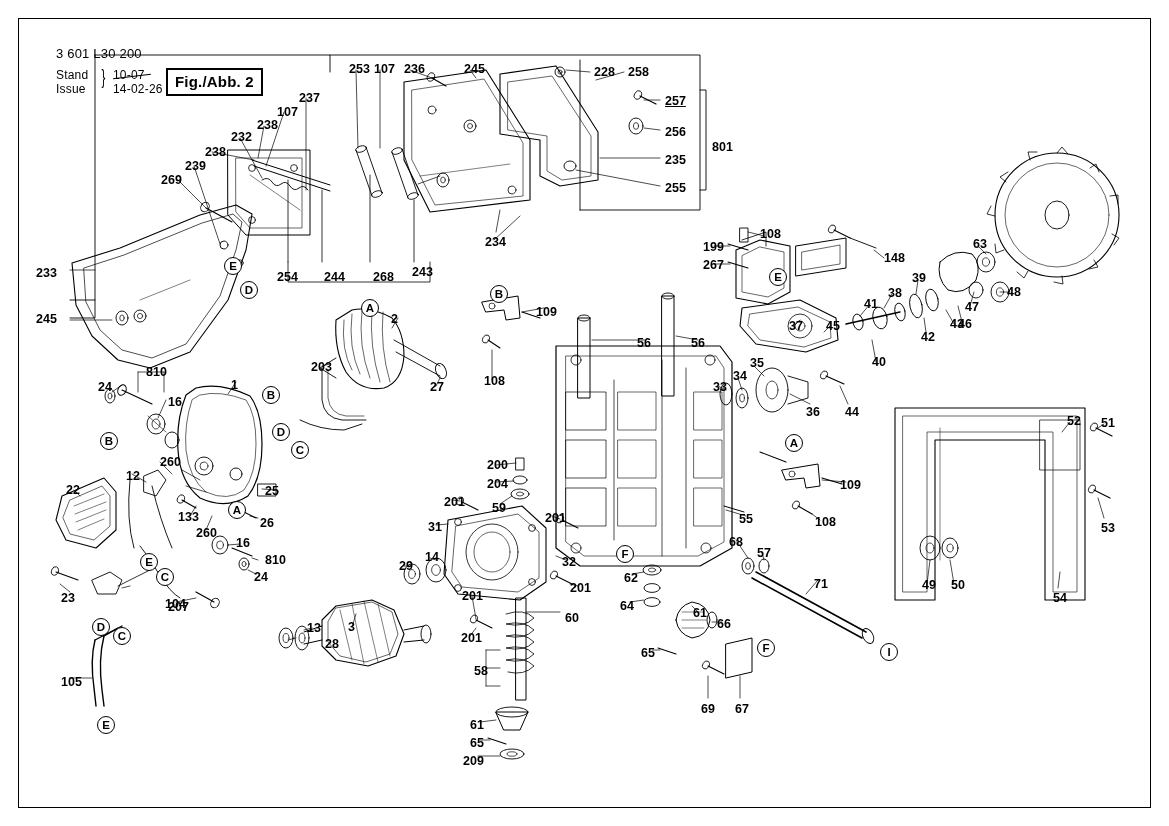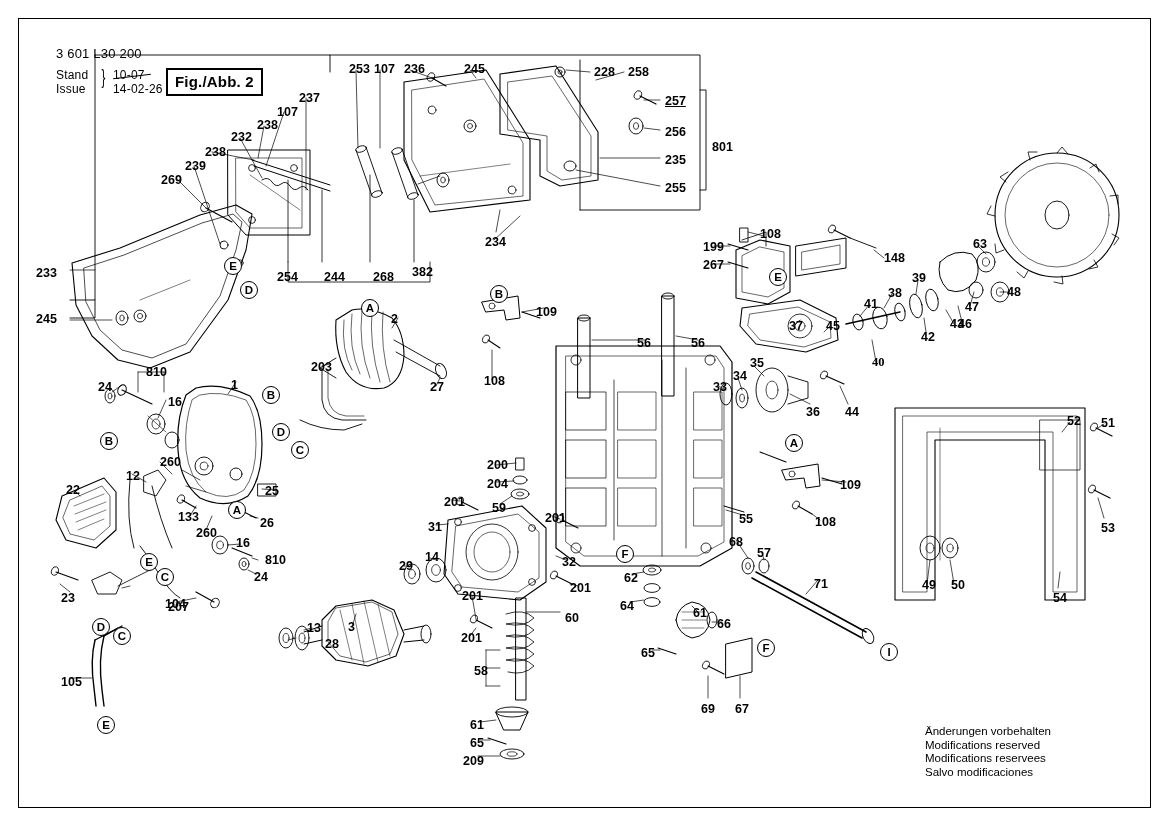--- a/index.html
+++ b/index.html
@@ -133,26 +133,20 @@
   <div class="brace">}</div>
 
   <div class="hdr" id="stand-vals">
     <div>10-07</div>
     <div>14-02-26</div>
   </div>
   <div id="stand-strike"></div>
 
   <div id="figbox">Fig./Abb. 2</div>
 
-  <div id="footer">
-    <div>Änderungen vorbehalten</div>
-    <div>Modifications reserved</div>
-    <div>Modifications reservees</div>
-    <div>Salvo modificaciones</div>
-  </div>
 
   <svg id="svg-layer" viewBox="0 0 1169 826">
     <g fill="none" stroke="#000" stroke-width="0.8" stroke-linejoin="round" stroke-linecap="round">
 
       <path d="M95,55 L330,55 L330,72 M95,55 L95,300 L70,300 M95,300 L95,318 L70,318" stroke-width="0.9"></path>
       <path d="M330,55 L700,55 L700,210 L580,210" stroke-width="0.9"></path>
       <path d="M580,210 L580,60" stroke-width="0.9"></path>
 
       <path d="M288,262 L288,282 L430,282 L430,262" stroke-width="0.8"></path>
       <path d="M288,262 L288,180" stroke-width="0.8"></path>
@@ -569,38 +563,38 @@
       <div class="num" style="left: 485px; top: 236px;">234</div>
       <div class="num" style="left: 703px; top: 241px;">199</div>
       <div class="num" style="left: 760px; top: 228px;">108</div>
       <div class="num" style="left: 703px; top: 259px;">267</div>
       <div class="num" style="left: 884px; top: 252px;">148</div>
       <div class="num" style="left: 973px; top: 238px;">63</div>
       <div class="num" style="left: 36px; top: 267px;">233</div>
       <div class="num" style="left: 277px; top: 271px;">254</div>
       <div class="num" style="left: 324px; top: 271px;">244</div>
       <div class="num" style="left: 373px; top: 271px;">268</div>
-      <div class="num" style="left: 412px; top: 266px;">382</div>
+      <div class="num" style="left: 412px; top: 266px;">243</div>
       <div class="num" style="left: 1007px; top: 286px;">48</div>
       <div class="num" style="left: 888px; top: 287px;">38</div>
       <div class="num" style="left: 912px; top: 272px;">39</div>
       <div class="num" style="left: 864px; top: 298px;">41</div>
       <div class="num" style="left: 965px; top: 301px;">47</div>
       <div class="num" style="left: 950px; top: 318px;">43</div>
       <div class="num" style="left: 958px; top: 318px;">46</div>
       <div class="num" style="left: 36px; top: 313px;">245</div>
       <div class="num" style="left: 536px; top: 306px;">109</div>
       <div class="num" style="left: 789px; top: 320px;">37</div>
       <div class="num" style="left: 826px; top: 320px;">45</div>
       <div class="num" style="left: 921px; top: 331px;">42</div>
       <div class="num" style="left: 391px; top: 313px;">2</div>
       <div class="num" style="left: 637px; top: 337px;">56</div>
       <div class="num" style="left: 691px; top: 337px;">56</div>
       <div class="num" style="left: 311px; top: 361px;">203</div>
-      <div class="num" style="left: 872px; top: 356px; font-family: Liberation Serif, serif;">40</div>
+      <div class="num" style="left: 872px; top: 356px;">40</div>
       <div class="num" style="left: 430px; top: 381px;">27</div>
       <div class="num" style="left: 98px; top: 381px;">24</div>
       <div class="num" style="left: 146px; top: 366px;">810</div>
       <div class="num" style="left: 168px; top: 396px;">16</div>
       <div class="num" style="left: 231px; top: 379px;">1</div>
       <div class="num" style="left: 484px; top: 375px;">108</div>
       <div class="num" style="left: 713px; top: 381px;">33</div>
       <div class="num" style="left: 733px; top: 370px;">34</div>
       <div class="num" style="left: 750px; top: 357px;">35</div>
       <div class="num" style="left: 806px; top: 406px;">36</div>

